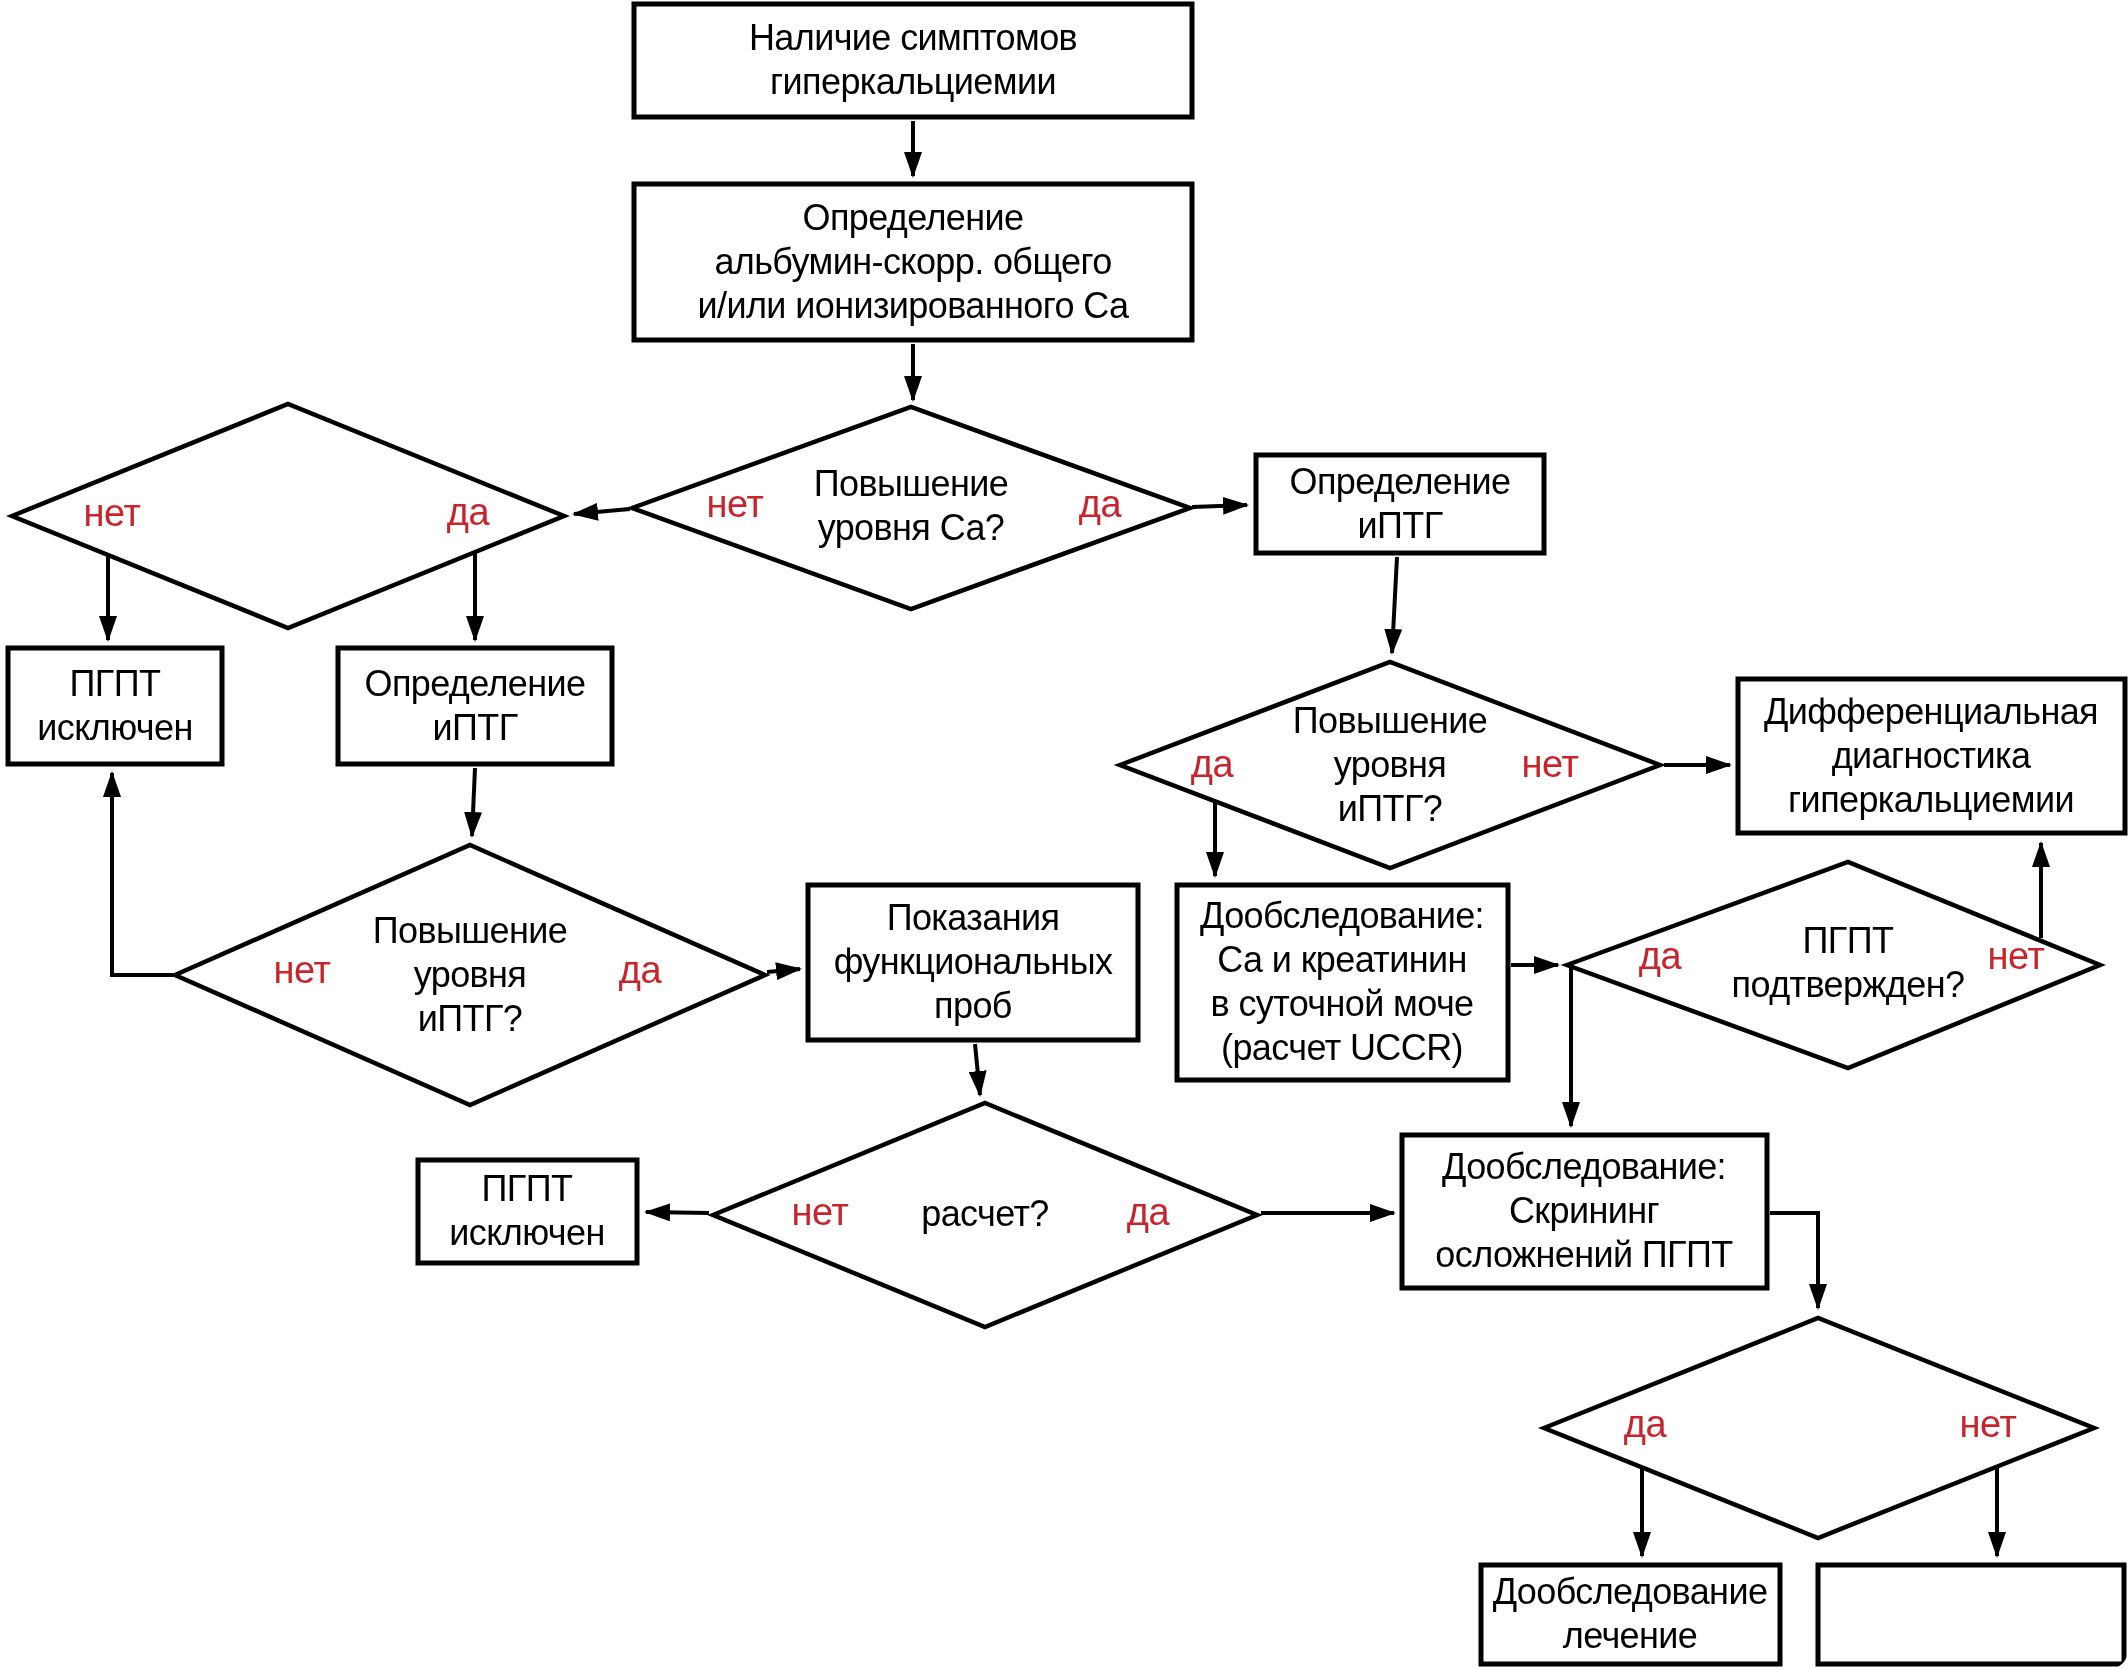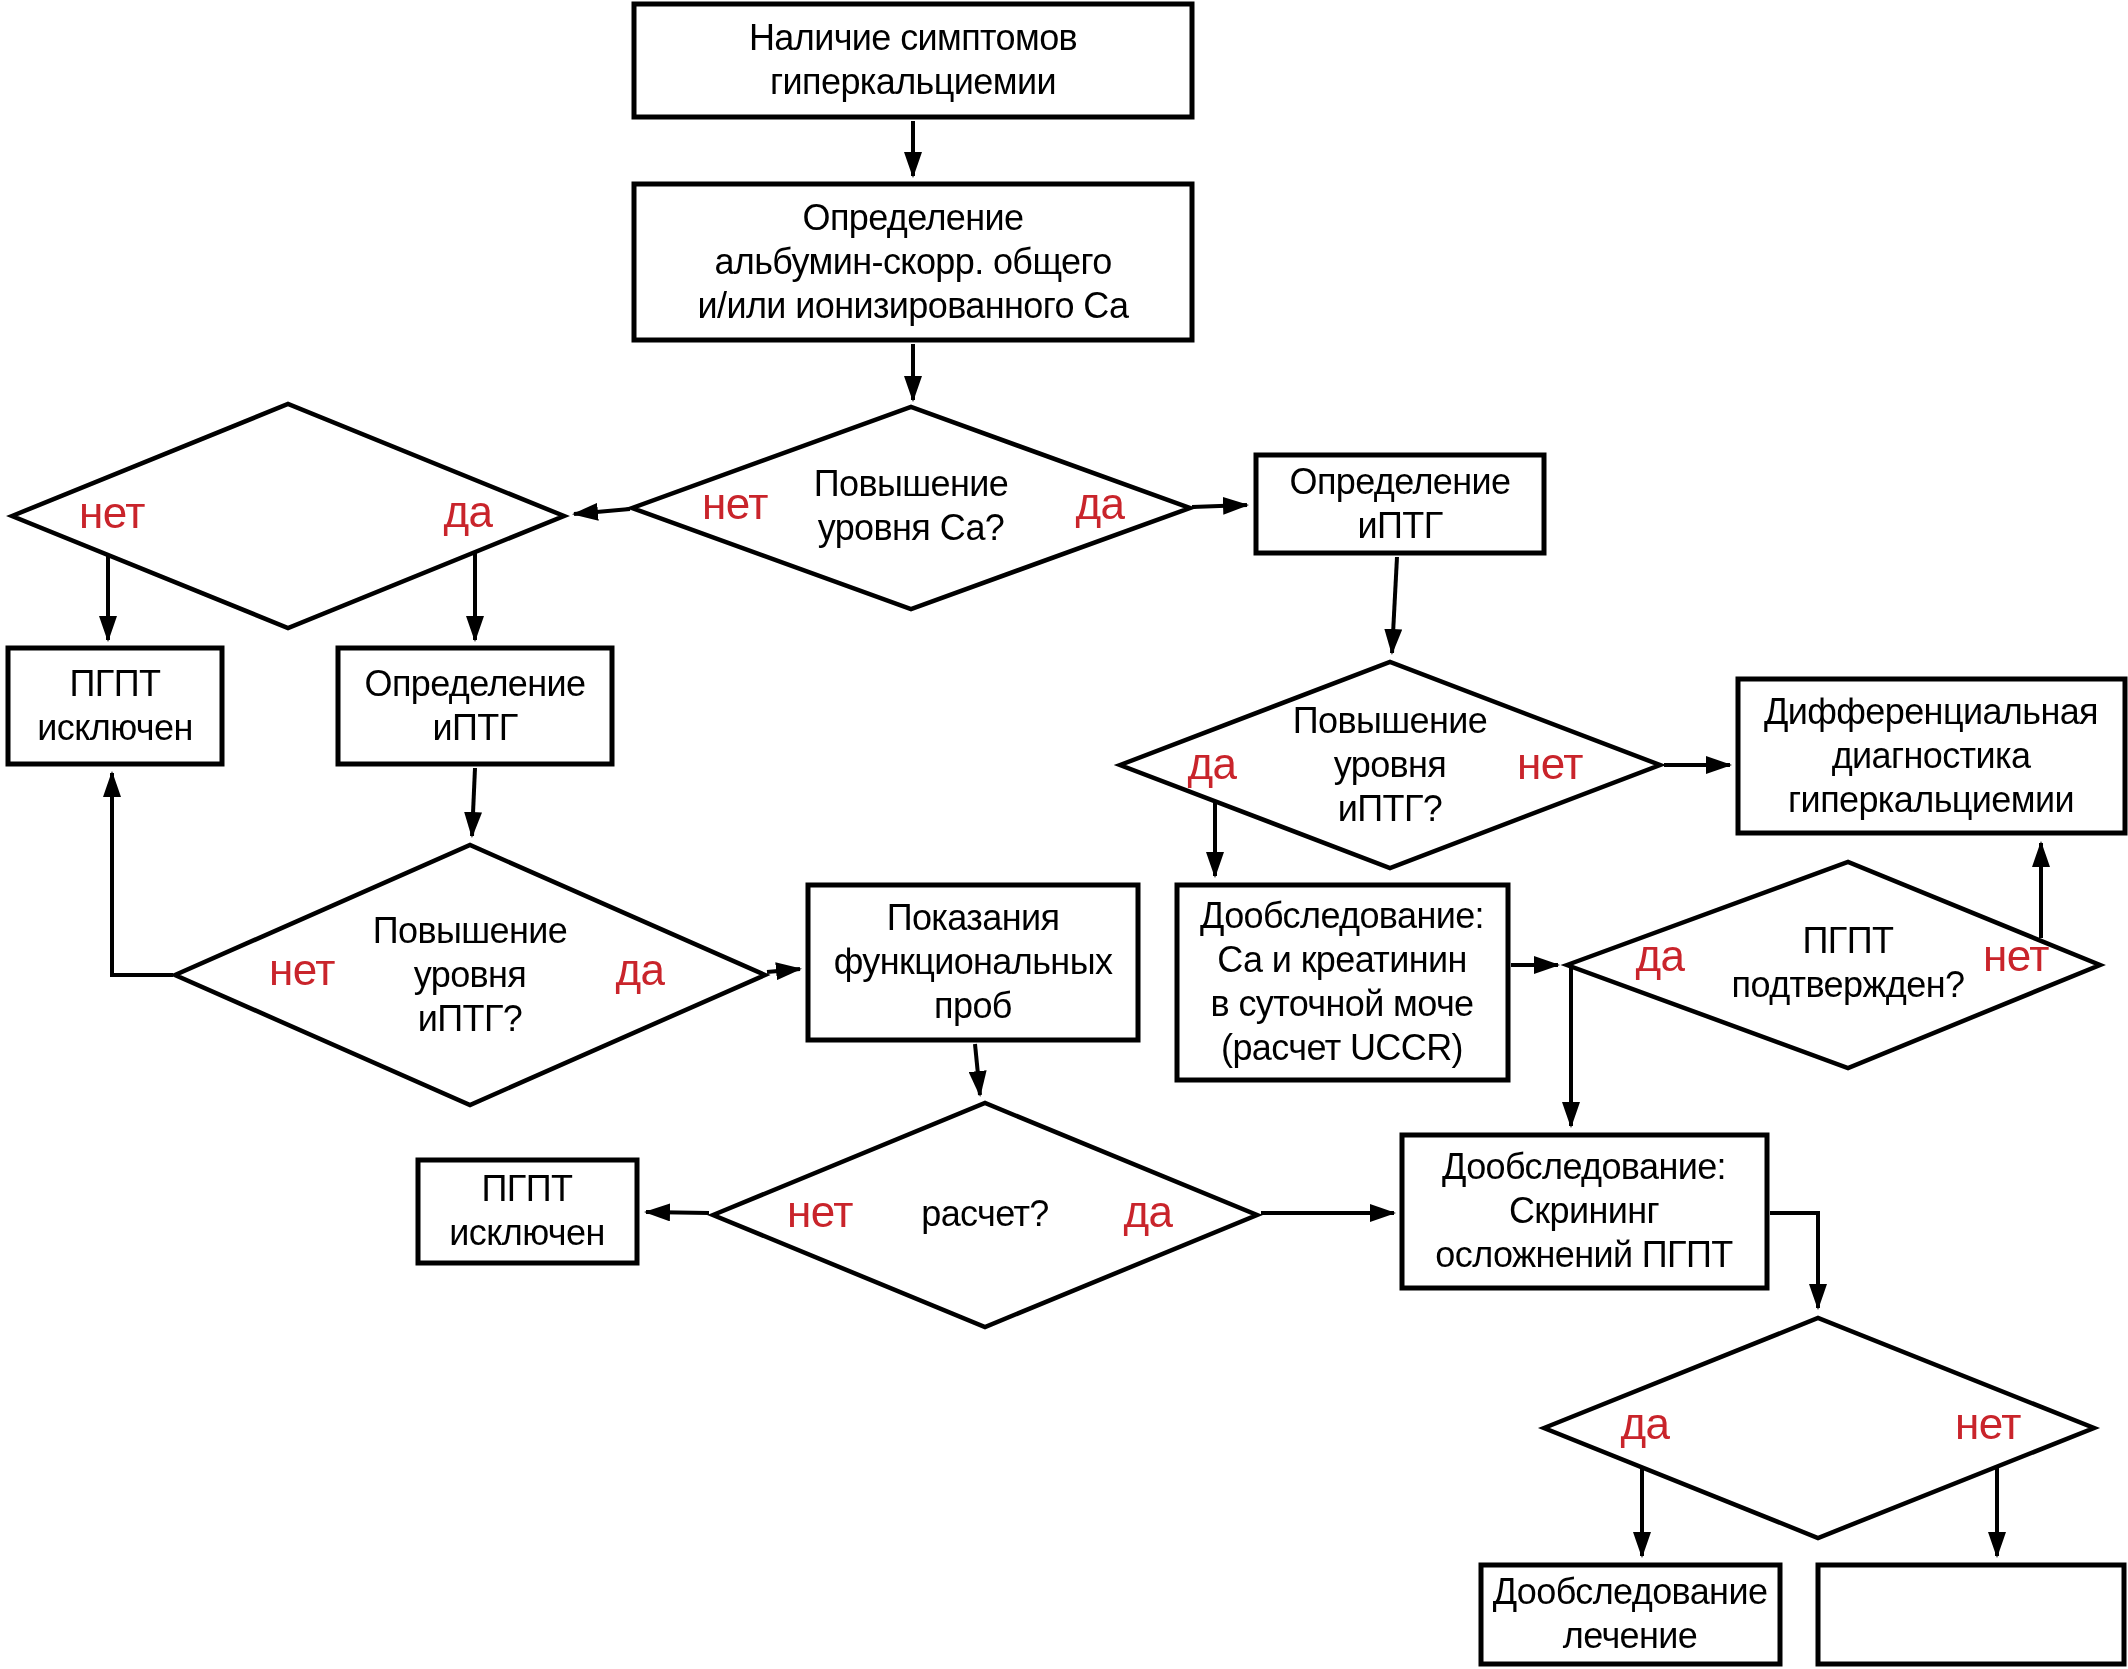--- a/index.html
+++ b/index.html
@@ -1,22 +1,22 @@
 <!DOCTYPE html>
 <html style="--decision-red: #c9242b;"><head>
 <meta charset="utf-8">
 <style>
   html,body{margin:0;padding:0;background:#fff;}
   .stage{position:relative;width:2128px;height:1669px;background:#fff;overflow:hidden;
-         font-family:"Liberation Sans",sans-serif;}
+         font-family:"Liberation Sans",sans-serif;border-radius:19px;}
   .layer{position:absolute;left:0;top:0;}
   .lbl{position:absolute;transform:translate(-50%,-50%);text-align:center;
        white-space:pre-line;font-size:36px;line-height:1.22;color:#000;
        letter-spacing:-0.6px;}
-  .yn{font-size:44px;line-height:1;color:var(--decision-red,#c9242b);letter-spacing:-0.5px;}
+  .yn{font-size:38px;line-height:1;color:var(--decision-red,#c9242b);letter-spacing:-0.5px;}
   svg .shape{fill:#fff;stroke:#000;}
   svg .rectn{stroke-width:5px;}
   svg .diam{stroke-width:4.5px;}
   svg .edge{stroke:#000;stroke-width:4px;fill:none;}
 </style>
 </head>
 <body>
 
 <div class="stage">
 

